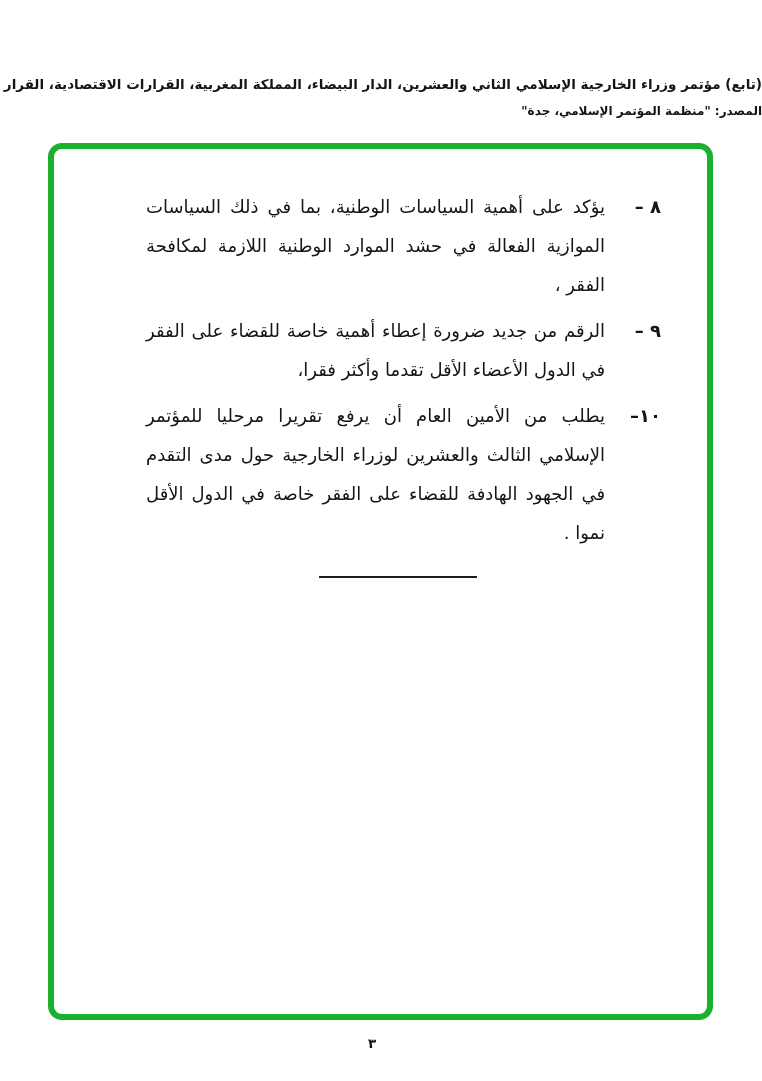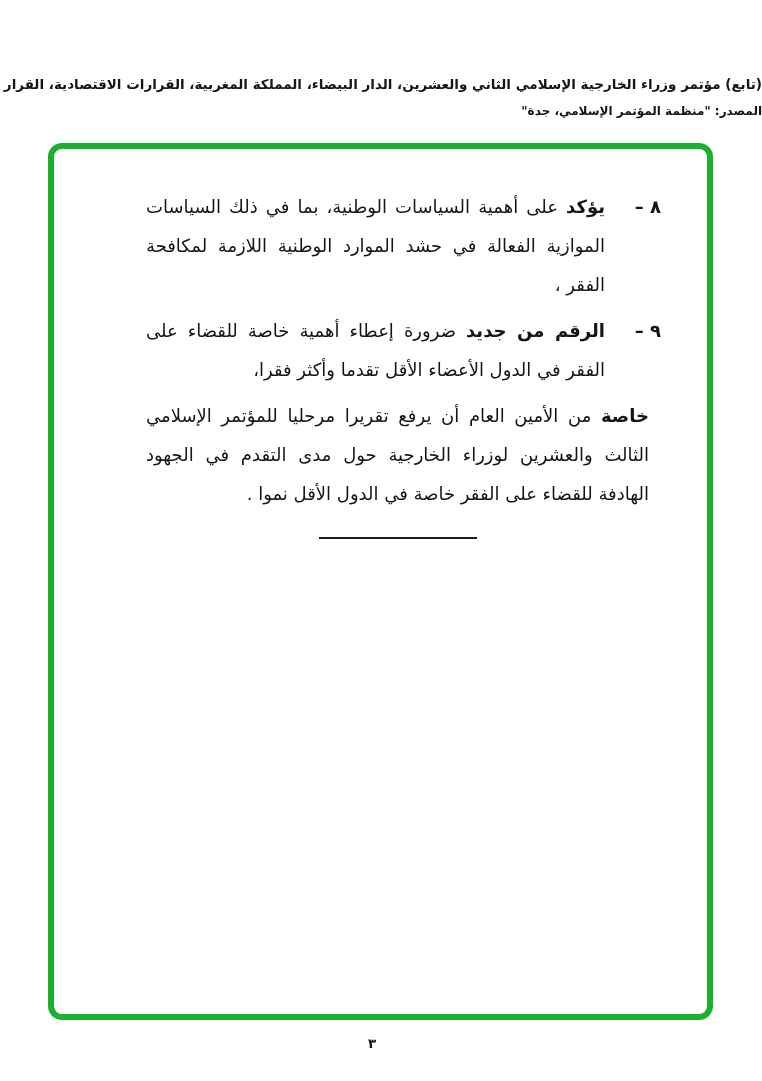--- a/index.html
+++ b/index.html
@@ -58,21 +58,21 @@
   .item-number {
     flex: 0 0 44px;
     font-weight: 700;
     white-space: nowrap;
   }
   .item-text {
     flex: 1 1 auto;
     margin: 0 12px 0 0;
     text-align: justify;
   }
-  .item-lead { font-weight: 700; }
+  .item-lead { font-weight: 400; }
 
   .separator-line {
     width: 158px;
     height: 0;
     border-top: 2px solid #1c1c1c;
     margin: 24px auto 0 auto;
     transform: translateX(-6px);
   }
 
   
@@ -109,22 +109,23 @@
 
     <div class="item">
       <span class="item-number">٩ –</span>
       <p class="item-text">
         <span class="item-lead">الرقم من جديد</span>
         <span>ضرورة إعطاء أهمية خاصة للقضاء على الفقر في الدول الأعضاء الأقل تقدما وأكثر فقرا،</span>
       </p>
     </div>
 
     <div class="item">
+      <span class="item-number">١٠–</span>
       <p class="item-text">
-        <span class="item-lead">خاصة</span>
+        <span class="item-lead">يطلب</span>
         <span>من الأمين العام أن يرفع تقريرا مرحليا للمؤتمر الإسلامي الثالث والعشرين لوزراء الخارجية حول مدى التقدم في الجهود الهادفة للقضاء على الفقر خاصة في الدول الأقل نموا .</span>
       </p>
     </div>
 
     <div class="separator-line"></div>
   </div>
 </main>
 
 <footer class="page-footer">
   <span>٣</span>

